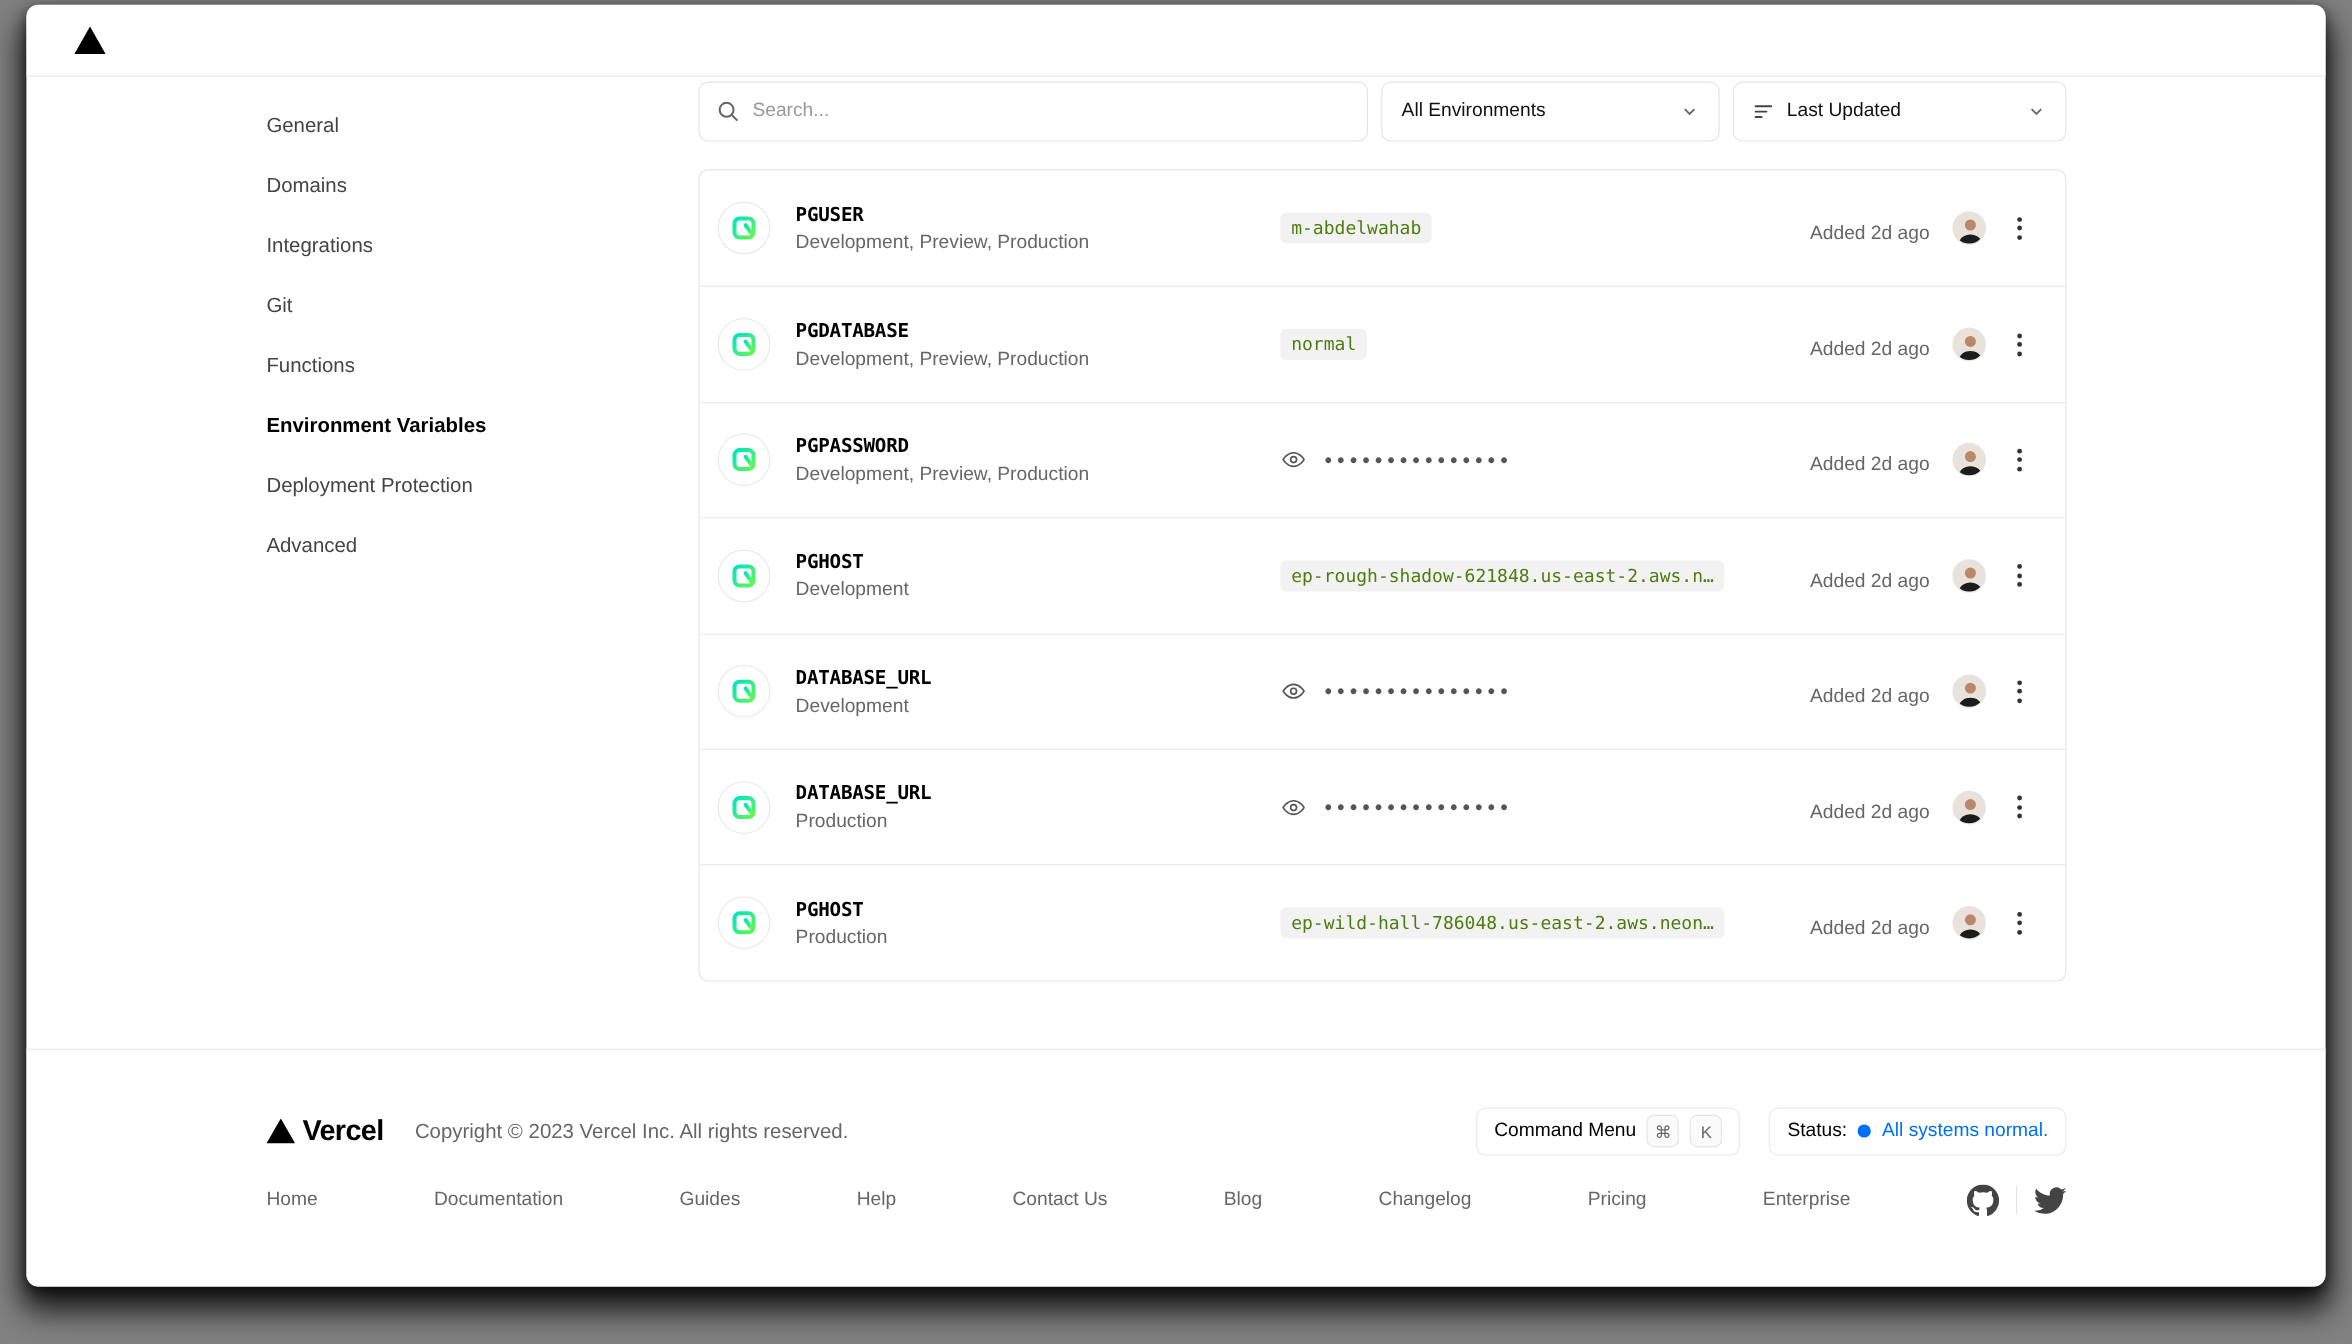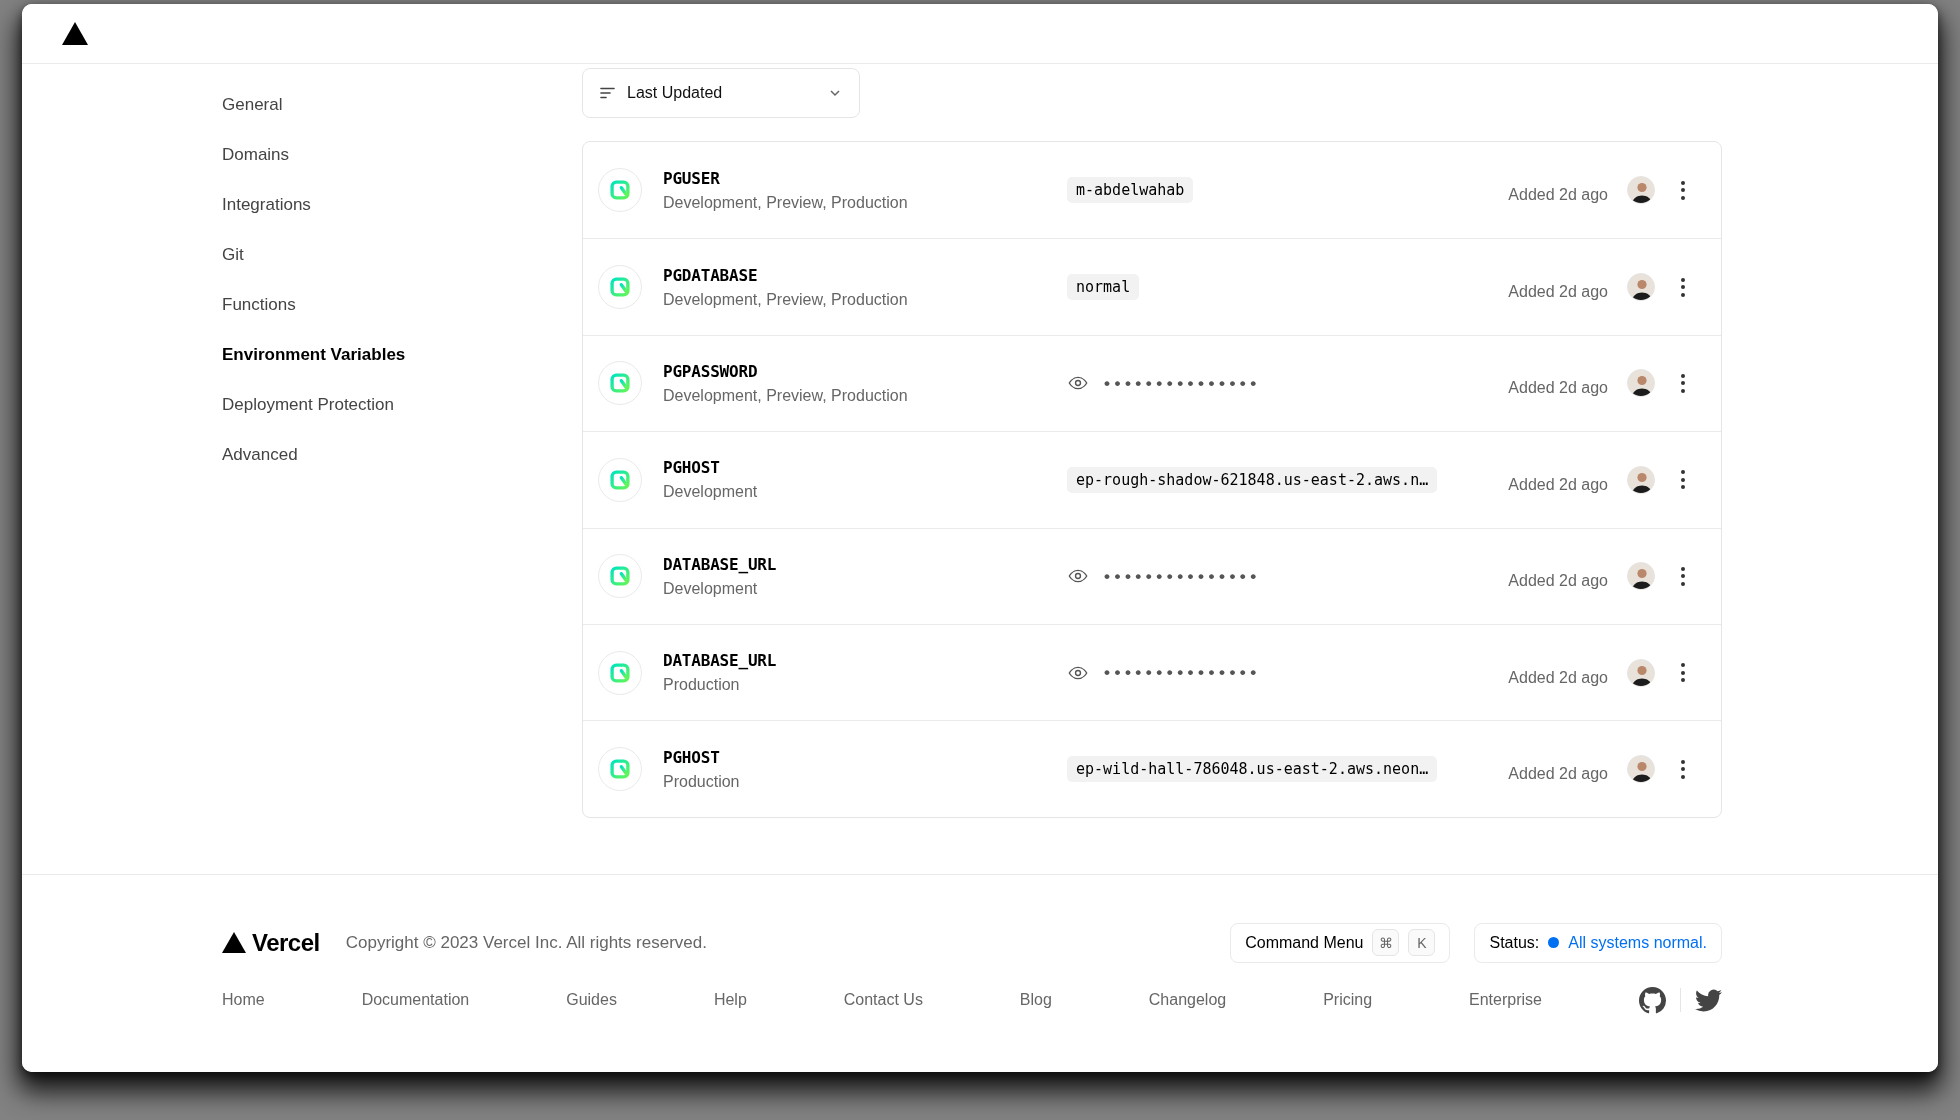--- a/index.html
+++ b/index.html
@@ -77,21 +77,21 @@
     background:#fff;
   }
   .row-info { margin-left:21px; width:404px; flex-shrink:0; }
   .var-name {
     font-family:"DejaVu Sans Mono", monospace; font-weight:700;
     font-size:16px; color:#000; letter-spacing:-0.2px;
   }
   .var-envs { font-size:16px; color:#666; margin-top:6px; }
   .row-value { flex:1; display:flex; align-items:center; min-width:0; }
   .chip {
-    font-family:"DejaVu Sans Mono", monospace; font-size:15px; color:#000000;
+    font-family:"DejaVu Sans Mono", monospace; font-size:15px; color:#4d7c0f;
     background:#f2f2f2; border-radius:5px; padding:4px 9px;
     white-space:nowrap; max-width:395px; overflow:hidden;
   }
   .secret { display:flex; align-items:center; gap:15px; }
   .dots {
     font-size:17px; letter-spacing:4.5px; color:#555; font-weight:700;
     white-space:nowrap; line-height:1;
   }
   .row-right { display:flex; align-items:flex-end; flex-shrink:0; }
   .added { font-size:16px; color:#666; }
@@ -163,21 +163,39 @@
       <div class="side-item">Git</div>
       <div class="side-item">Functions</div>
       <div class="side-item active">Environment Variables</div>
       <div class="side-item">Deployment Protection</div>
       <div class="side-item">Advanced</div>
     </div>
 
     <div class="content">
 
       <div class="toolbar">
-
+        <div class="searchbox">
+          <span style="display:flex">
+            <svg width="20" height="20" viewBox="0 0 20 20" fill="none" stroke="#666" stroke-width="1.7">
+              <circle cx="8.5" cy="8.5" r="5.8"></circle>
+                <line x1="13" y1="13" x2="17.5" y2="17.5"></line>
+            </svg>
+          </span>
+          <input type="text" placeholder="Search..." style="">
+        </div>
+
+        <div class="select env">
+          <span>All Environments</span>
+          <span class="grow"></span>
+          <span style="display:flex">
+            <svg width="16" height="16" viewBox="0 0 16 16" fill="none" stroke="#666" stroke-width="1.5">
+              <path d="M4 6l4 4 4-4"></path>
+            </svg>
+          </span>
+        </div>
 
         <div class="select sort">
           <span style="display:flex">
             <svg width="18" height="16" viewBox="0 0 18 16" stroke="#444" stroke-width="1.6" stroke-linecap="round">
               <line x1="2" y1="3.5" x2="15" y2="3.5"></line>
                 <line x1="2" y1="8" x2="11" y2="8"></line>
                 <line x1="2" y1="12.5" x2="7" y2="12.5"></line>
             </svg>
           </span>
           <span>Last Updated</span>

